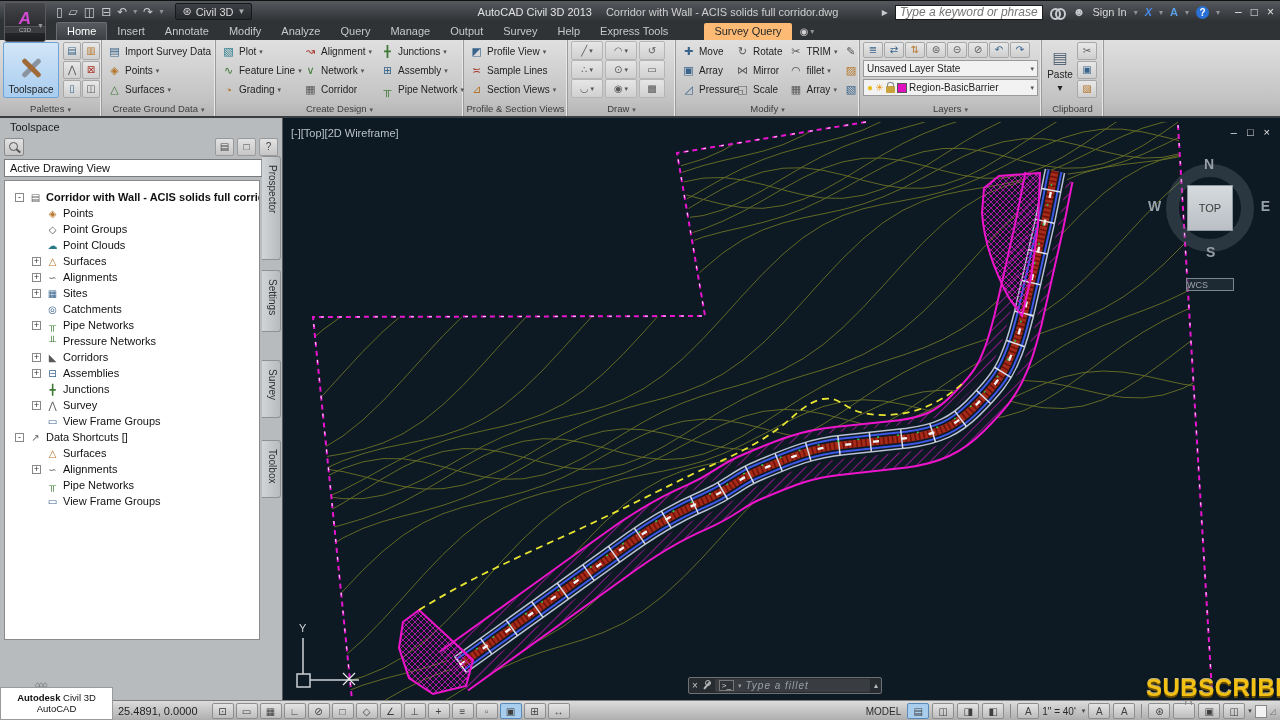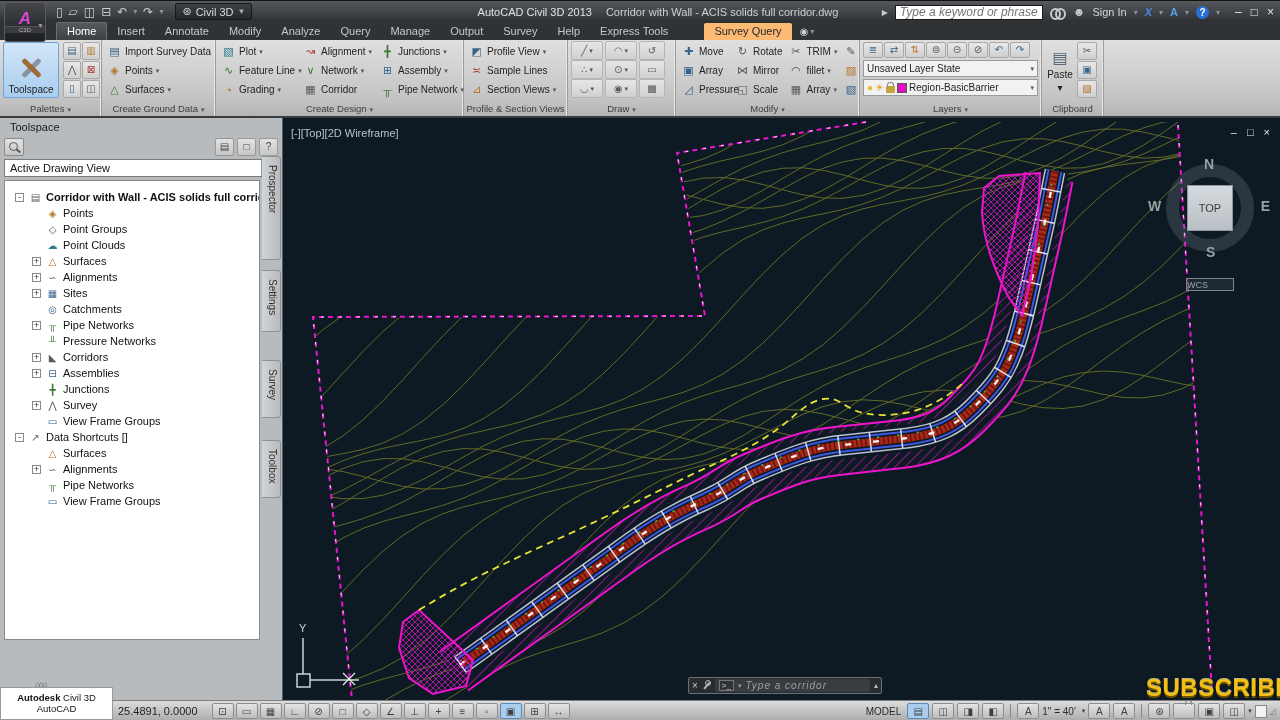--- a/index.html
+++ b/index.html
@@ -737,21 +737,21 @@
       <div class="wcs">WCS</div>
     </div>
 
     
     <div class="cmdbar">
       <span>×</span>
       <span class="wrench"></span>
       <span class="cmdfield">
         <span class="cmdprompt">&gt;_</span>
         <span style="font-size:7px;color:#999;">▾</span>
-        <span class="cmdtext">Type a corridor</span>
+        <span class="cmdtext">Type a fillet</span>
       </span>
       <span style="font-size:8px;color:#bbb;">▴</span>
     </div>
   </div>
 
   <div class="statusbar">
     <div class="brandbadge">
       <span class="skyline">⌂⌂⌂</span>
       <div class="bl1"><b>Autodesk</b> Civil 3D</div>
       <div>AutoCAD</div>

